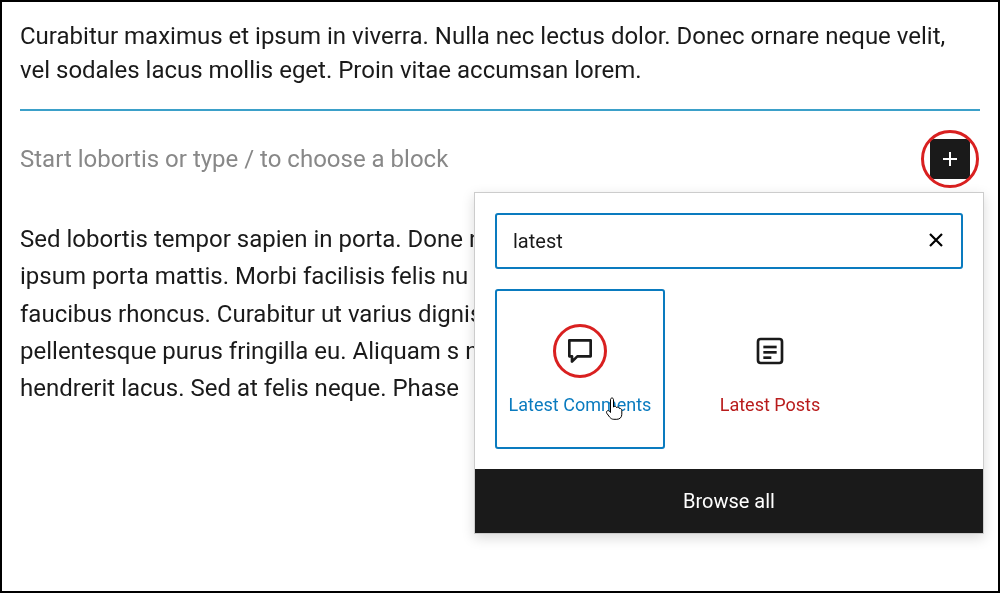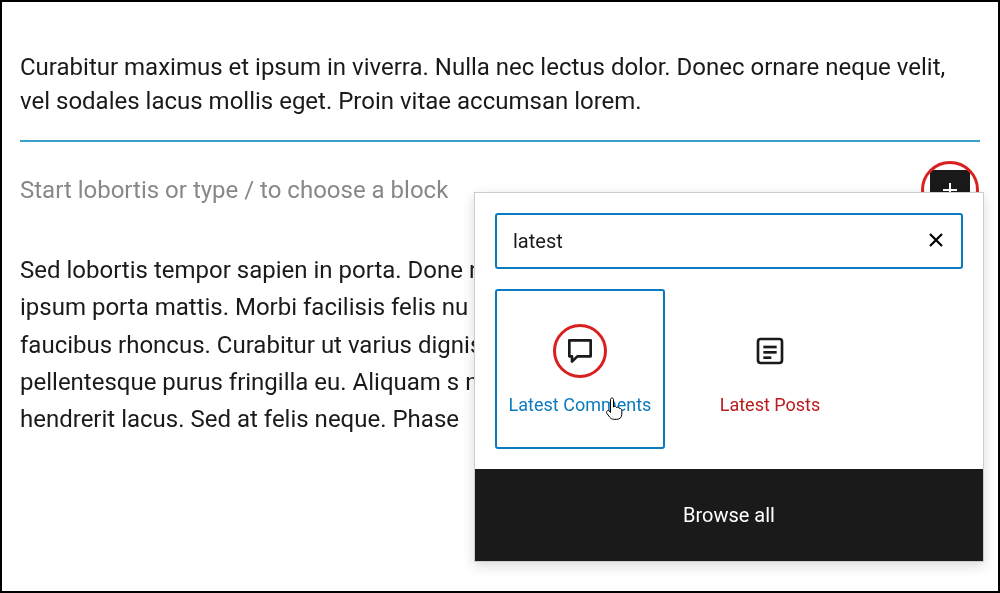--- a/index.html
+++ b/index.html
@@ -12,21 +12,20 @@
       overflow: hidden;
     }
     .editor-area {
       padding: 18px 18px 0 18px;
     }
     .paragraph-top {
       font-size: 24px;
       line-height: 1.4;
       color: #1a1a1a;
       font-weight: 400;
-      margin-top: 31px;
     }
     .divider {
       border: none;
       border-top: 2px solid #3ba0c9;
       margin-top: 22px;
     }
     .new-block-row {
       display: flex;
       align-items: center;
       justify-content: space-between;
@@ -159,21 +158,21 @@
       left: 602px;
       font-size: 20px;
       pointer-events: none;
       z-index: 10;
     }
     .browse-all {
       background: #1a1a1a;
       color: #fff;
       font-size: 20px;
       text-align: center;
-      padding: 34px 0;
+      padding: 20px 0;
       cursor: pointer;
     }
   </style>
 </head>
 <body>
 
 <div class="editor-area">
   <p class="paragraph-top">Curabitur maximus et ipsum in viverra. Nulla nec lectus dolor. Donec ornare neque velit, vel sodales lacus mollis eget. Proin vitae accumsan lorem.</p>
   <hr class="divider">
   <div class="new-block-row">

